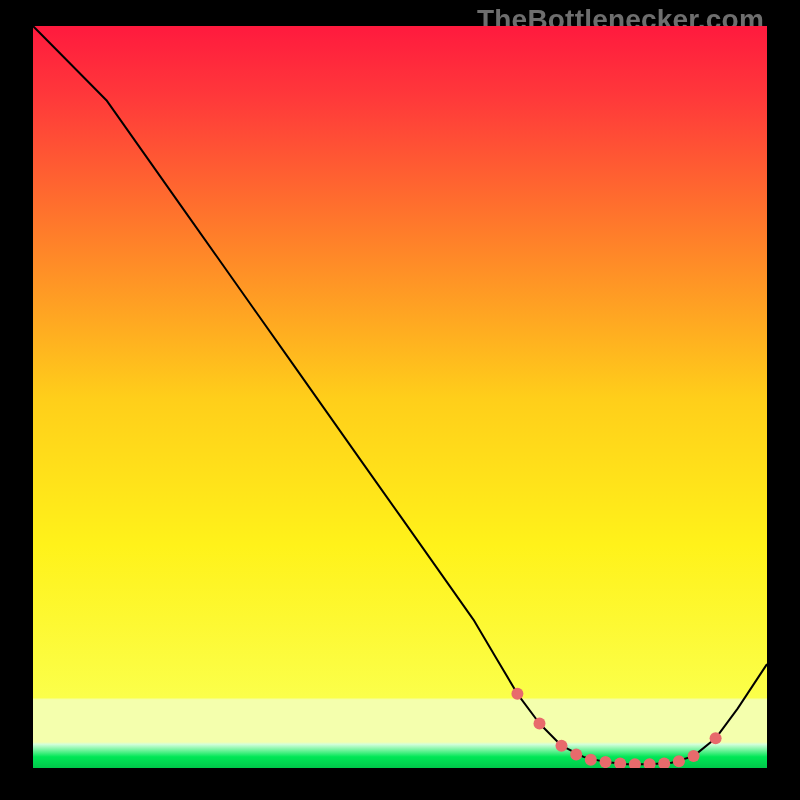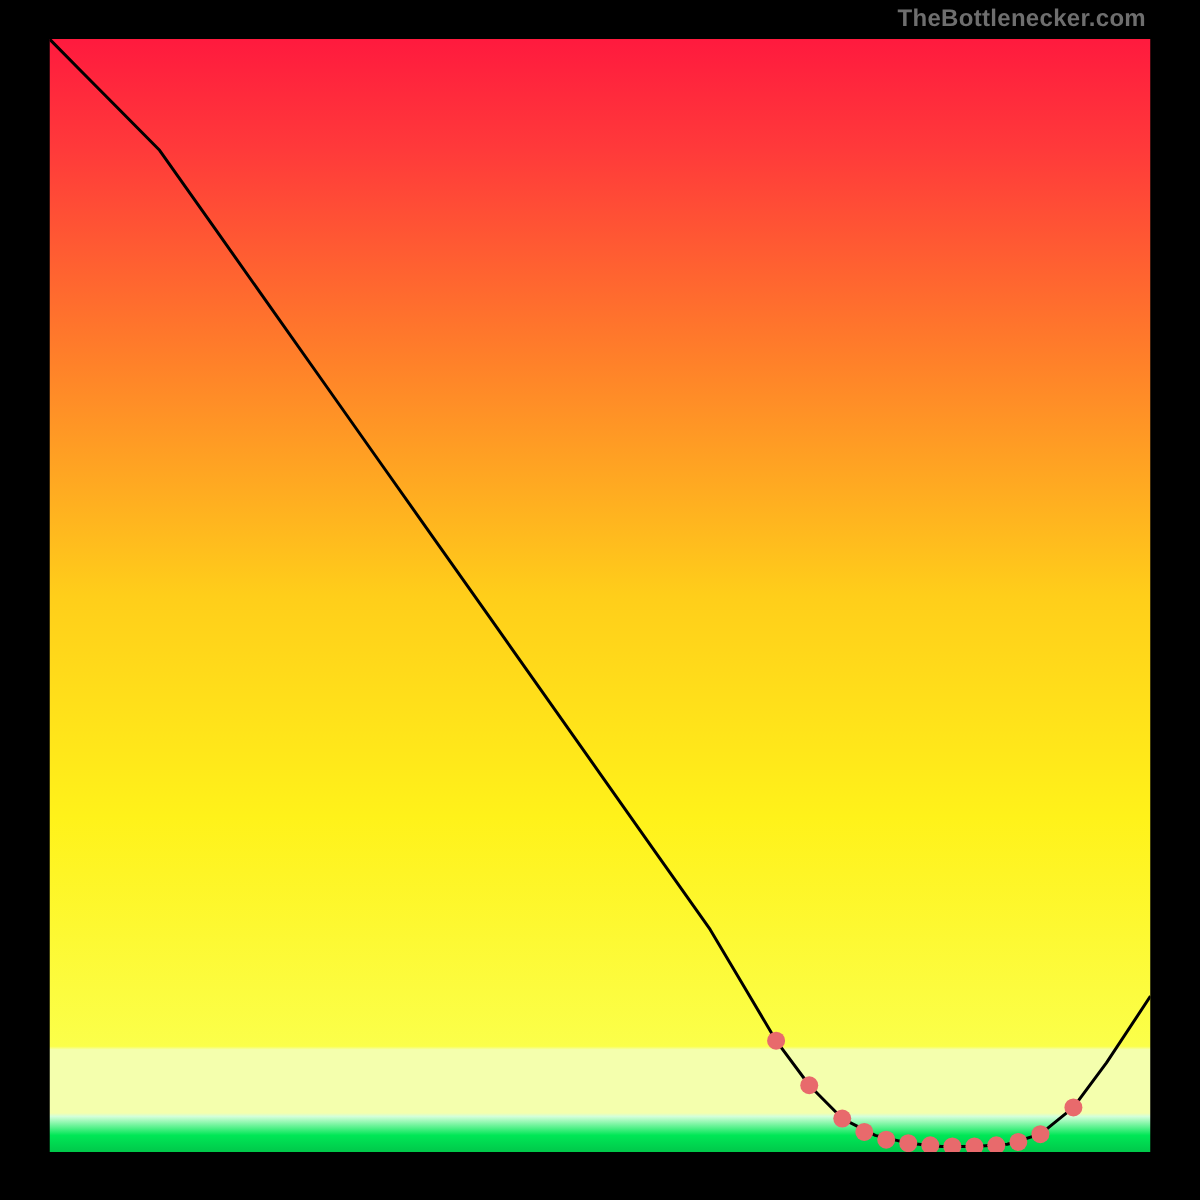--- a/index.html
+++ b/index.html
@@ -1,18 +1,18 @@
 <!DOCTYPE html>
 <html><head>
 <meta charset="utf-8">
 <style>
   html,body{margin:0;padding:0;background:#000;width:800px;height:800px;overflow:hidden;}
   .frame{position:absolute;left:0;top:0;width:800px;height:800px;background:#000;}
   .plot{position:absolute;left:33px;top:26px;width:734px;height:742px;}
-  .watermark{position:absolute;top:4px;right:36px;font-family:Arial,Helvetica,sans-serif;font-size:16px;font-weight:bold;color:#6e6e6e;letter-spacing:0.2px;}
+  .watermark{position:absolute;top:4px;right:36px;font-family:Arial,Helvetica,sans-serif;font-size:28px;font-weight:bold;color:#6e6e6e;letter-spacing:0.2px;}
   svg{display:block;}
 </style>
 </head>
 <body>
 <div class="frame">
 
 <div class="watermark">TheBottlenecker.com</div>
 
 <div class="plot">
 <svg viewBox="0 0 734 742" width="734" height="742" preserveAspectRatio="none">

